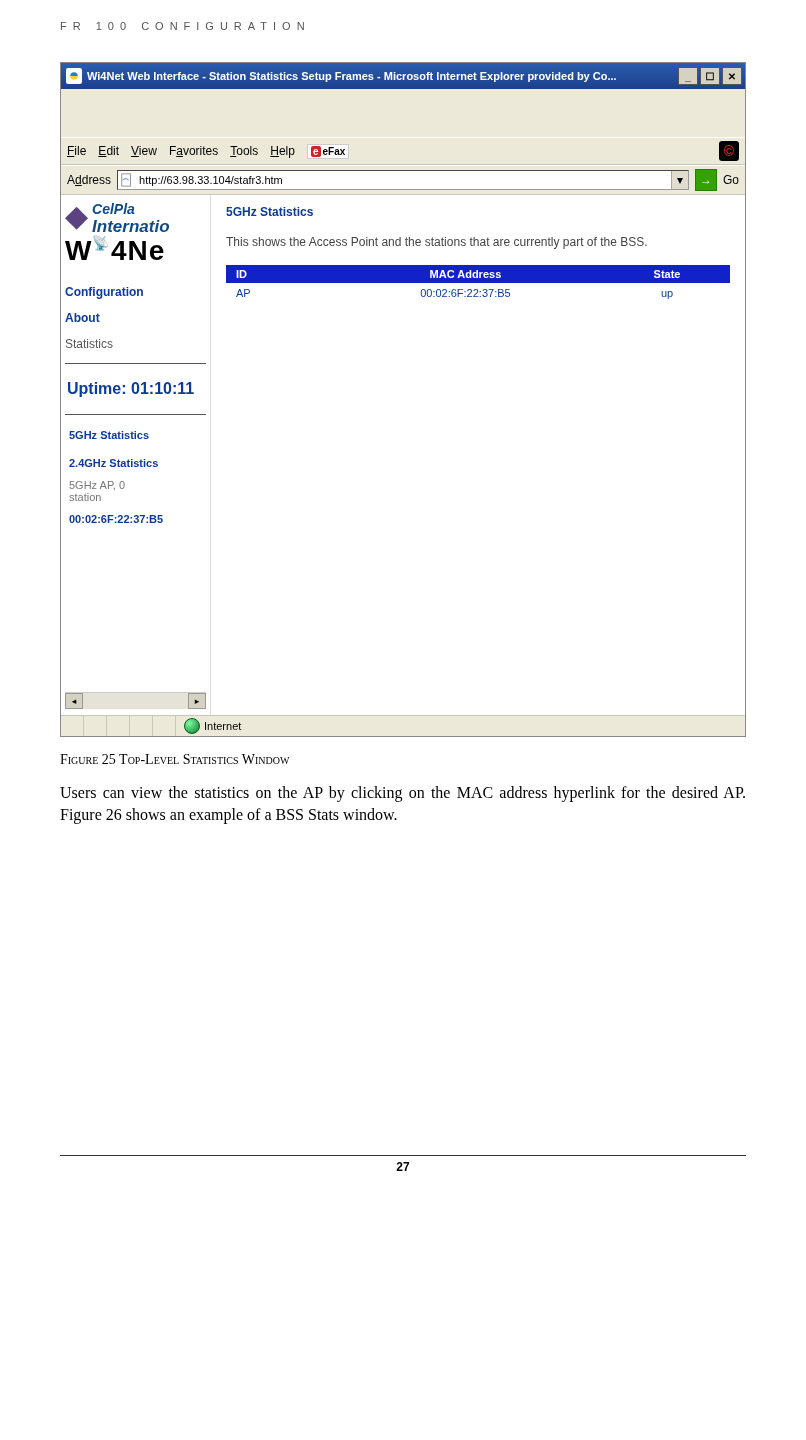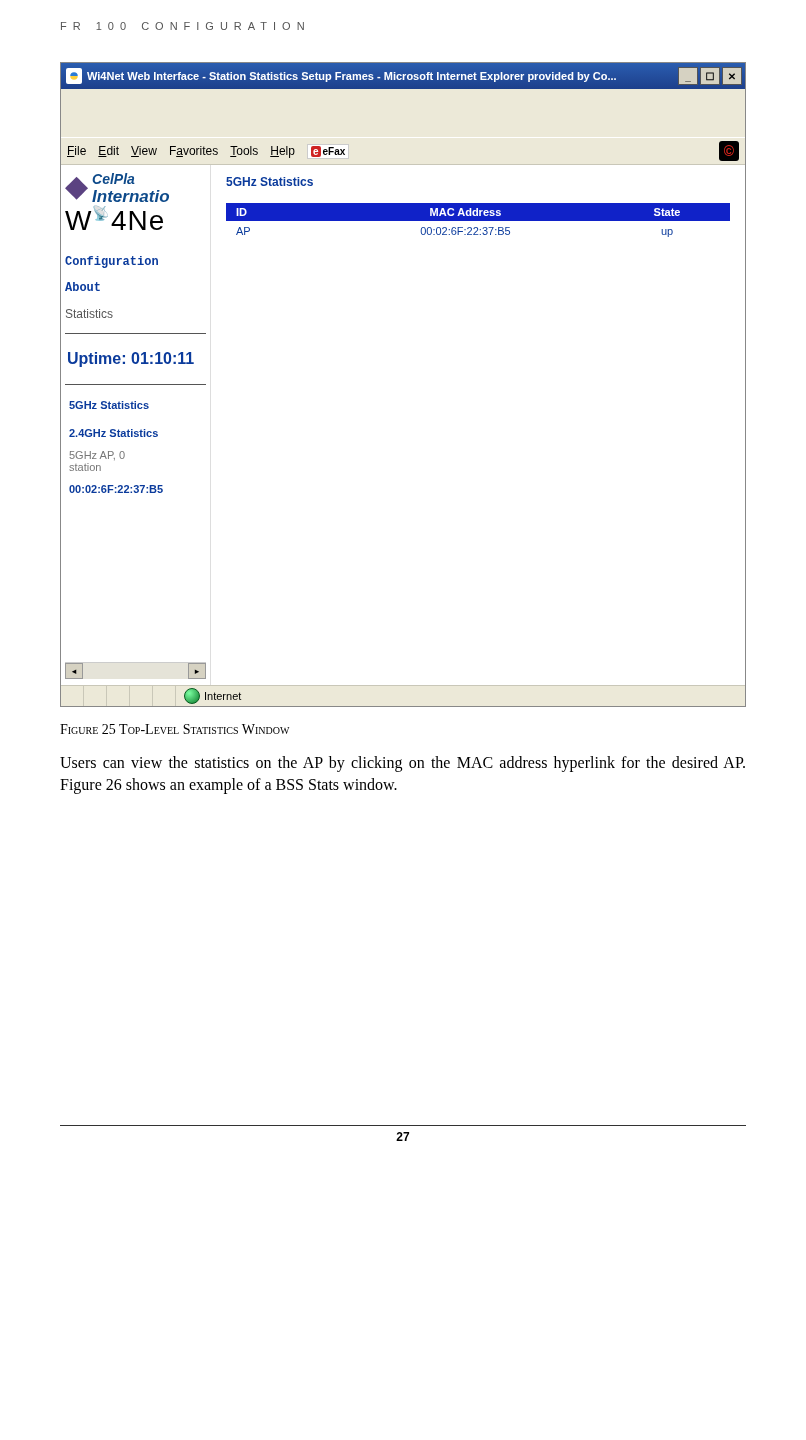--- a/index.html
+++ b/index.html
@@ -197,35 +197,35 @@
     overflow: hidden;
   }
   .celplan .sub {
     display: block;
     font-size: 17px;
     color: #0e4a8a;
   }
   .wi4ne {
     font-family: Arial, sans-serif;
     font-size: 28px;
-    font-weight: normal;
+    font-weight: bold;
     color: #000;
     letter-spacing: 1px;
     white-space: nowrap;
     overflow: hidden;
     margin-top: -2px;
     margin-bottom: 8px;
   }
   .wi4ne .antenna {
     color: #cf2323;
     font-size: 14px;
     vertical-align: top;
   }
   .nav-link {
-    font-family: Liberation Mono, monospace;
+    font-family: Liberation Sans, sans-serif;
     font-size: 12px;
     font-weight: bold;
     color: #0b3b9c;
     margin: 6px 0;
     cursor: pointer;
   }
   .nav-plain {
     font-family: Tahoma, sans-serif;
     font-size: 12px;
     color: #555;
@@ -389,20 +389,35 @@
       <span class="menu-item"><span class="ul">V</span>iew</span>
       <span class="menu-item">F<span class="ul">a</span>vorites</span>
       <span class="menu-item"><span class="ul">T</span>ools</span>
       <span class="menu-item"><span class="ul">H</span>elp</span>
       <span class="efax"><span class="ered">e</span>eFax</span>
       <span class="circle-icon">
           <span class="c">©</span>
         </span>
     </div>
 
+    <div class="address-bar">
+      <span class="addr-label">A<span class="ul">d</span>dress</span>
+      <div class="address-input-wrap">
+        <span class="small-icon">
+          <svg viewBox="0 0 16 16">
+              <rect x="2" y="1" width="10" height="14" fill="#fff" stroke="#888"></rect>
+              <path d="M3 8a5 5 0 017 0" stroke="#2b7bd6" fill="none"></path>
+            </svg>
+        </span>
+        <input class="address-input" value="http://63.98.33.104/stafr3.htm" style="">
+        <span class="dropdown-arrow">▾</span>
+      </div>
+      <span class="go-btn">→</span>
+      <span class="go-text">Go</span>
+    </div>
 
     <div class="browser-content">
 
       <div class="sidebar">
         <div class="logo-area">
           <div style="display:flex; align-items:flex-start; gap:4px;">
             <span class="logo-cube">◆</span>
             <span class="celplan">
               <span>CelPla</span>
               <span class="sub">Internatio</span>
@@ -426,20 +441,21 @@
         <div class="sidebar-spacer"></div>
         <div class="hscroll">
           <span class="arrow">◂</span>
           <span class="track"></span>
           <span class="arrow">▸</span>
         </div>
       </div>
 
       <div class="main-panel">
         <div class="stats-title">5GHz Statistics</div>
+        <div class="stats-desc">This shows the Access Point and the stations that are currently part of the BSS.</div>
         <table class="stats-table">
           <thead>
             <tr>
               <th>ID</th>
               <th>MAC Address</th>
               <th>State</th>
             </tr>
           </thead>
           <tbody>
             <tr>

